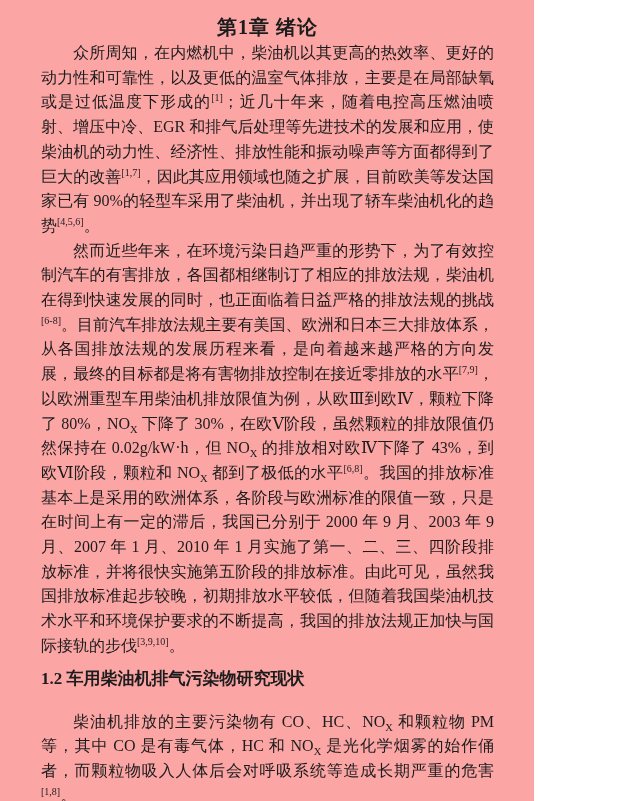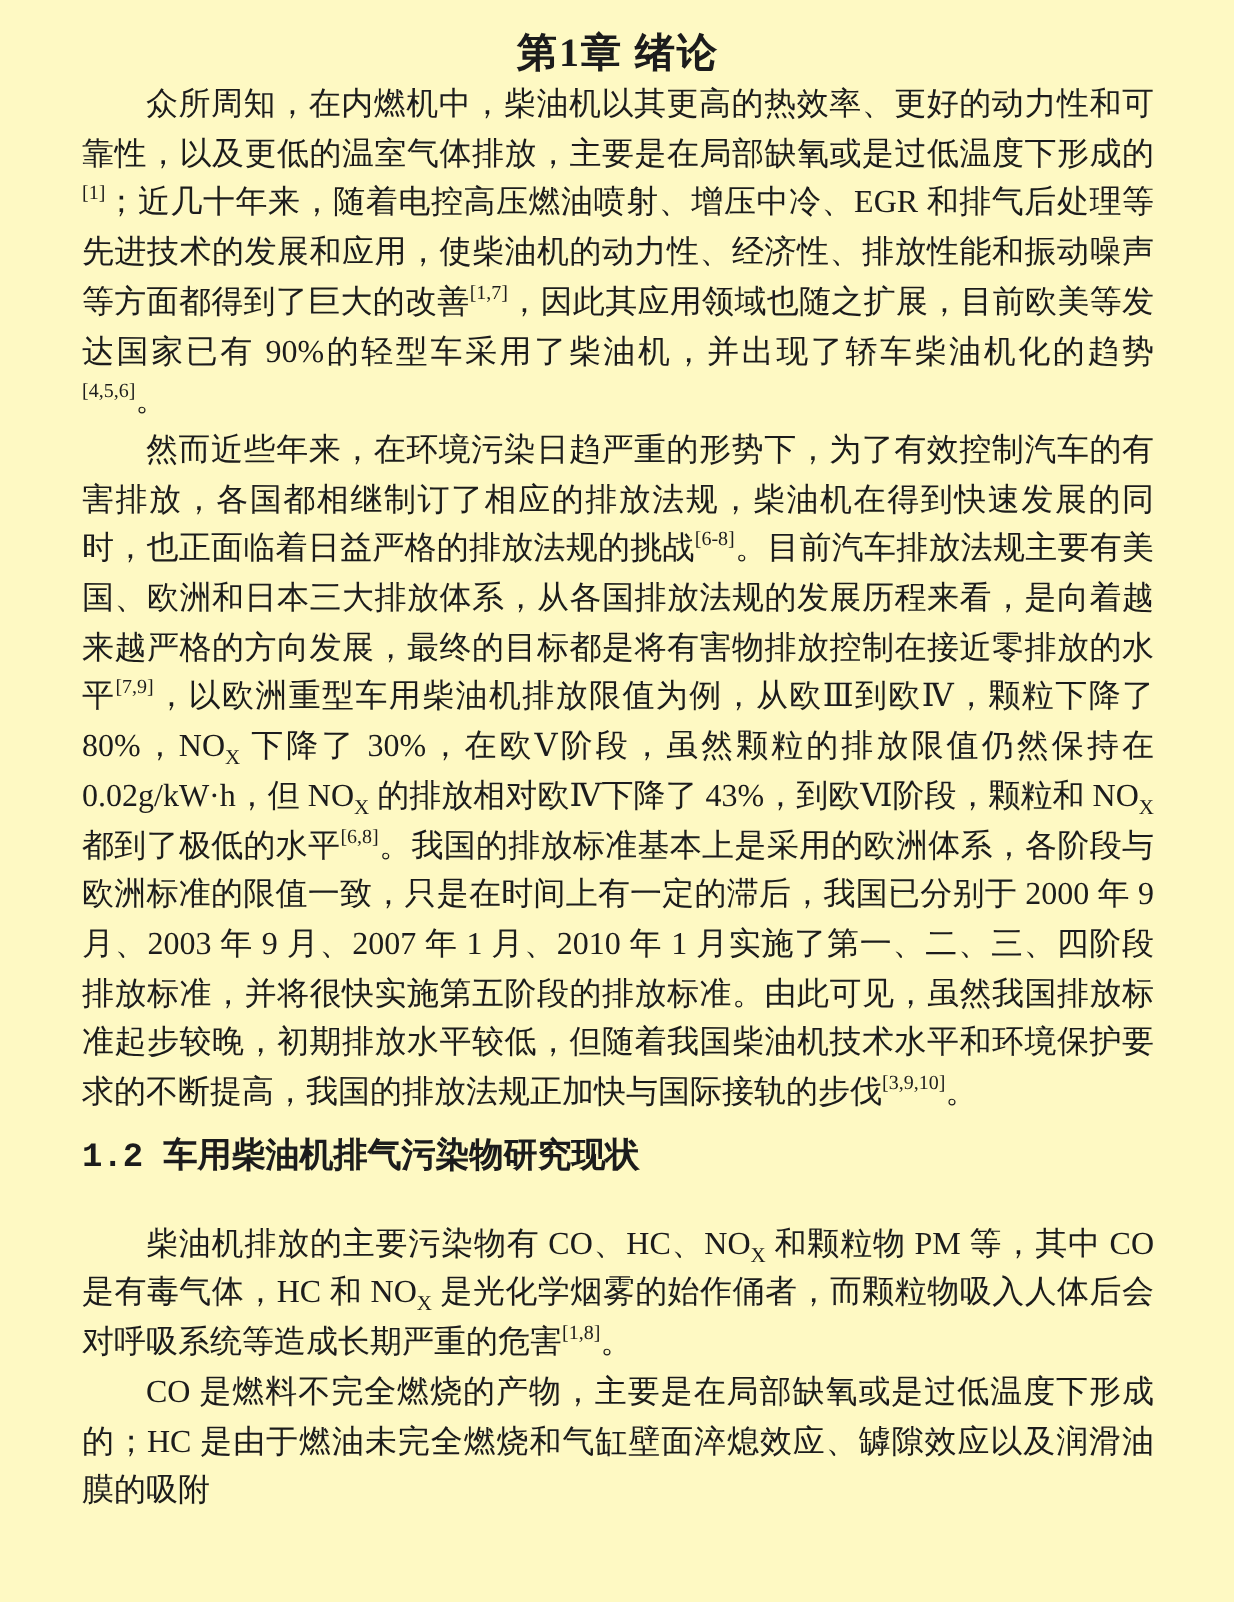--- a/index.html
+++ b/index.html
@@ -2,24 +2,24 @@
 <html lang="zh"><head>
 <meta charset="utf-8">
 <style>
   html, body {
     margin: 0;
     padding: 0;
     background: #ffffff;
   }
   .page {
     position: relative;
-    width: 617px;
+    width: 534px;
     height: 801px;
     box-sizing: border-box;
-    background: #fef9c3;
+    background: #fca5a5;
     color: #1c1c1c;
     padding: 13px 40px 0 41px;
     overflow: hidden;
     font-family: "Liberation Serif", "DejaVu Serif", serif;
   }
   .chapter-title {
     margin: 0;
     font-size: 20px;
     line-height: 28px;
     font-weight: bold;
@@ -30,21 +30,20 @@
     font-size: 17px;
     line-height: 24px;
     font-weight: bold;
     margin: 0;
   }
   .section-heading.first {
     margin: 47px 0 19px 0;
   }
   .section-heading.second {
     margin: 8px 0 19px 0;
-    font-family: Liberation Mono, monospace;
   }
   .body-paragraph {
     margin: 0;
     font-size: 16px;
     line-height: 24.7px;
     text-align: justify;
     text-indent: 2em;
   }
   .body-paragraph sup {
     font-size: 10px;

